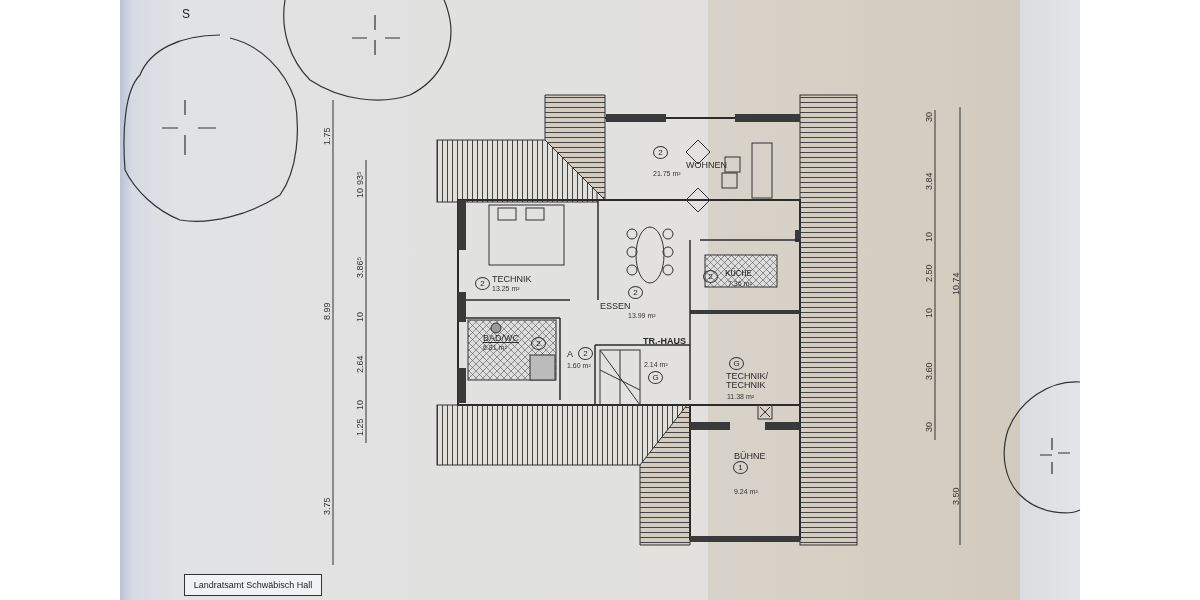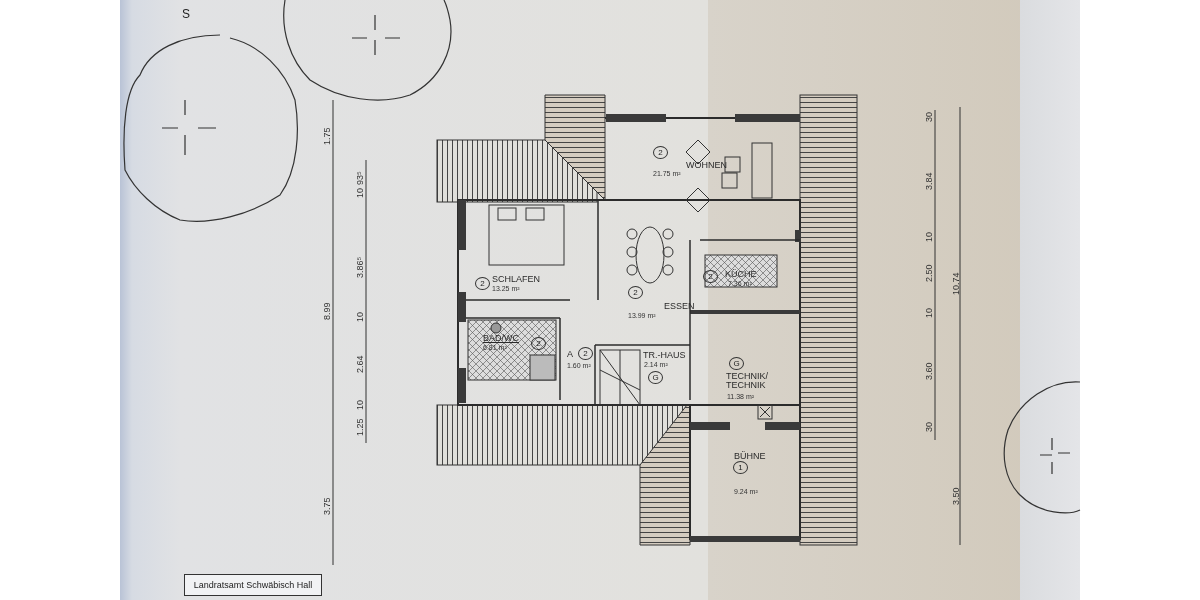--- a/index.html
+++ b/index.html
@@ -119,40 +119,40 @@
   </g>
 </svg>
 
 <div class="s-mark">S</div>
 
 <div class="num" style="left:653px;top:146px;">2</div>
 <div class="lbl" style="left:654px;top:161px;margin-left:32px;">WOHNEN</div>
 <div class="area" style="left:653px;top:170px;">21.75 m²</div>
 
 <div class="num" style="left:475px;top:277px;">2</div>
-<div class="lbl" style="left:492px;top:275px;">SCHLAFEN</div>
+<div class="lbl" style="left:492px;top:275px;">TECHNIK</div>
 <div class="area" style="left:492px;top:285px;">13.25 m²</div>
 
 <div class="num" style="left:628px;top:286px;">2</div>
-<div class="lbl" style="left:664px;top:302px;">ESSEN</div>
+<div class="lbl" style="left:600px;top:302px;">ESSEN</div>
 <div class="area" style="left:628px;top:312px;">13.99 m²</div>
 
 <div class="num" style="left:703px;top:270px;">2</div>
-<div class="lbl" style="left:725px;top:270px;">KÜCHE</div>
+<div class="lbl" style="left:725px;top:270px;font-family:Liberation Mono, monospace;">KÜCHE</div>
 <div class="area" style="left:728px;top:280px;">7.36 m²</div>
 
 <div class="lbl" style="left:483px;top:334px;text-decoration:underline;">BAD/WC</div>
 <div class="num" style="left:531px;top:337px;">2</div>
 <div class="area" style="left:483px;top:344px;">6.81 m²</div>
 
 <div class="lbl" style="left:567px;top:350px;">A</div>
 <div class="num" style="left:578px;top:347px;">2</div>
 <div class="area" style="left:567px;top:362px;">1.60 m²</div>
 
-<div class="lbl" style="left:643px;top:351px;">TR.-HAUS</div>
+<div class="lbl" style="left:643px;top:337px;font-weight:bold;">TR.-HAUS</div>
 <div class="area" style="left:644px;top:361px;">2.14 m²</div>
 <div class="num" style="left:648px;top:371px;">G</div>
 
 <div class="num" style="left:729px;top:357px;">G</div>
 <div class="lbl" style="left:726px;top:372px;width:52px;white-space:normal;">TECHNIK/ TECHNIK</div>
 <div class="area" style="left:727px;top:393px;">11.38 m²</div>
 
 <div class="num" style="left:733px;top:461px;">1</div>
 <div class="lbl" style="left:734px;top:452px;">BÜHNE</div>
 <div class="area" style="left:734px;top:488px;">9.24 m²</div>

